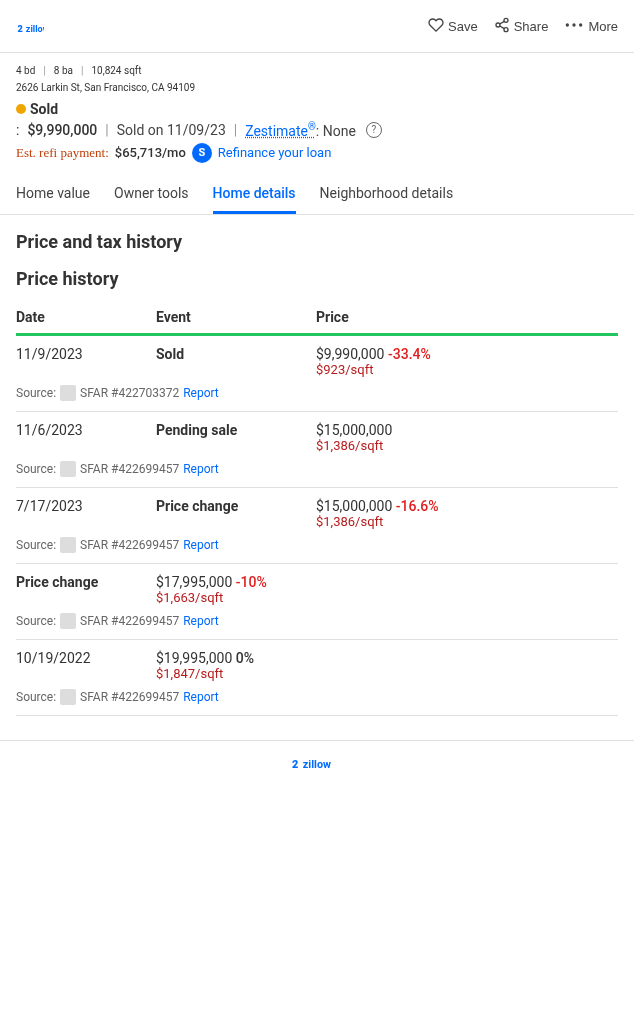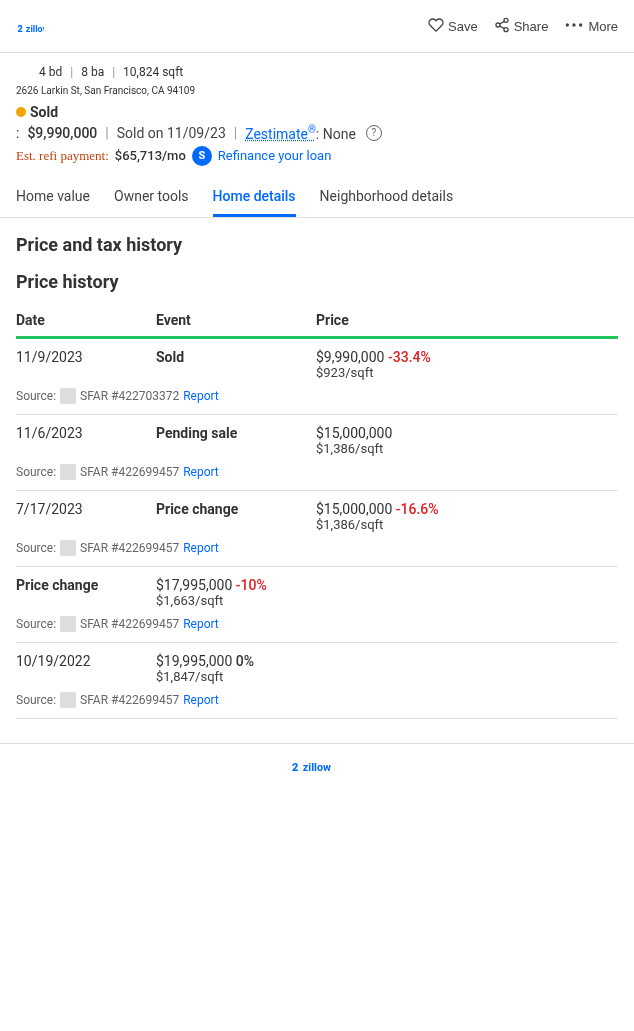--- a/index.html
+++ b/index.html
@@ -47,23 +47,22 @@
     }
 
     
     .property-info {
       padding: 12px 16px 0;
     }
     .property-specs {
       display: flex;
       align-items: center;
       gap: 8px;
-      font-size: 12px;
+      font-size: 10px;
       margin-bottom: 6px;
-      margin-left: 23px;
     }
     .spec-divider {
       color: #999;
     }
     .property-address {
       font-size: 10px;
       margin-bottom: 8px;
     }
     .sold-row {
       display: flex;
@@ -223,21 +222,21 @@
     .price-change-red {
       color: #e02020;
       font-weight: 500;
     }
     .price-change-neutral {
       color: #333;
       font-weight: 500;
     }
     .price-sqft {
       display: block;
-      color: #404040;
+      color: #b91c1c;
       font-size: 13px;
     }
     .source-row {
       padding: 4px 0 10px;
       font-size: 12px;
       color: #666;
       display: flex;
       align-items: center;
       gap: 4px;
     }

